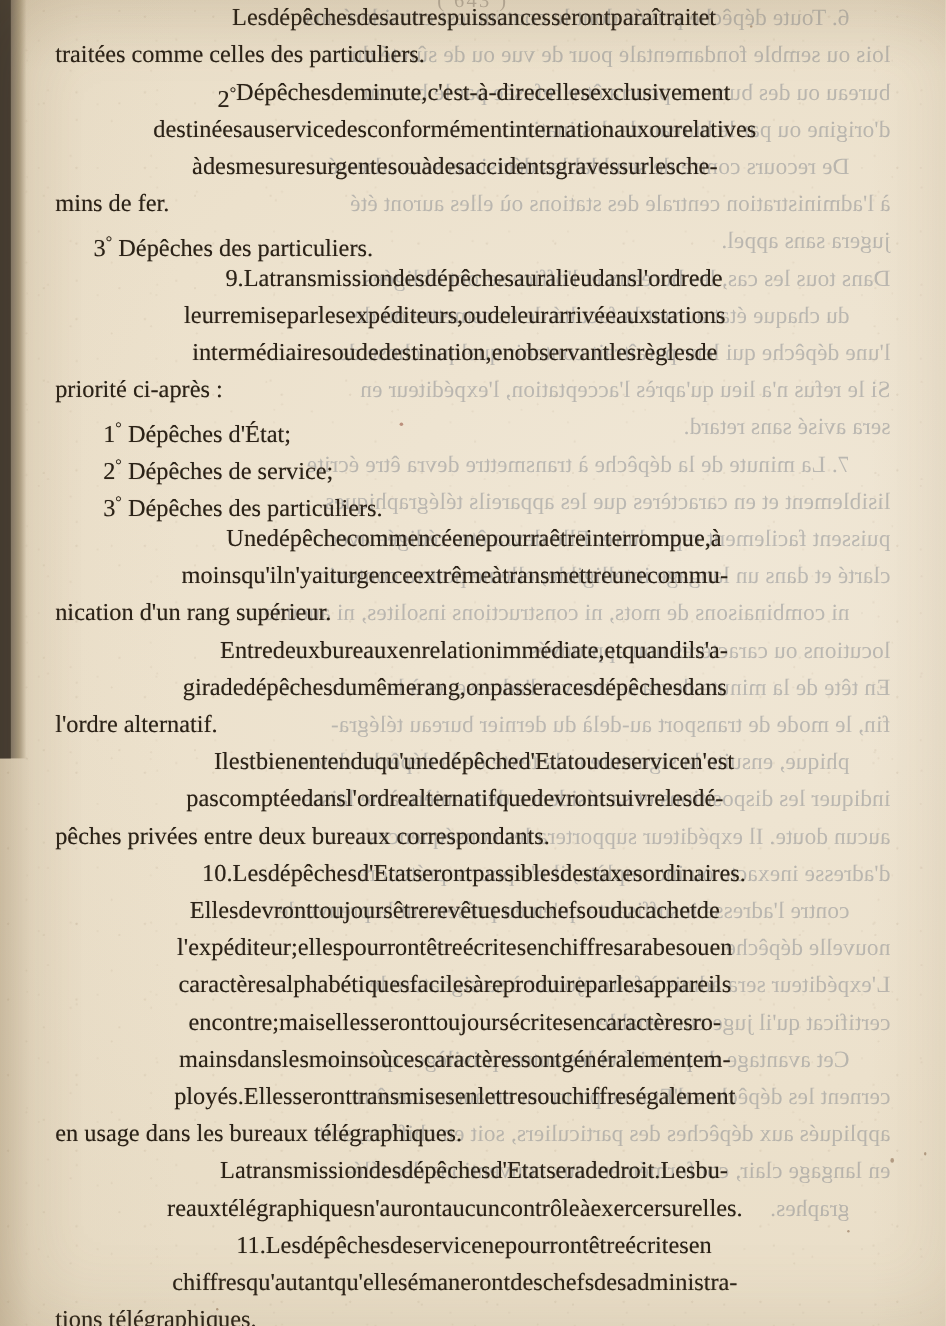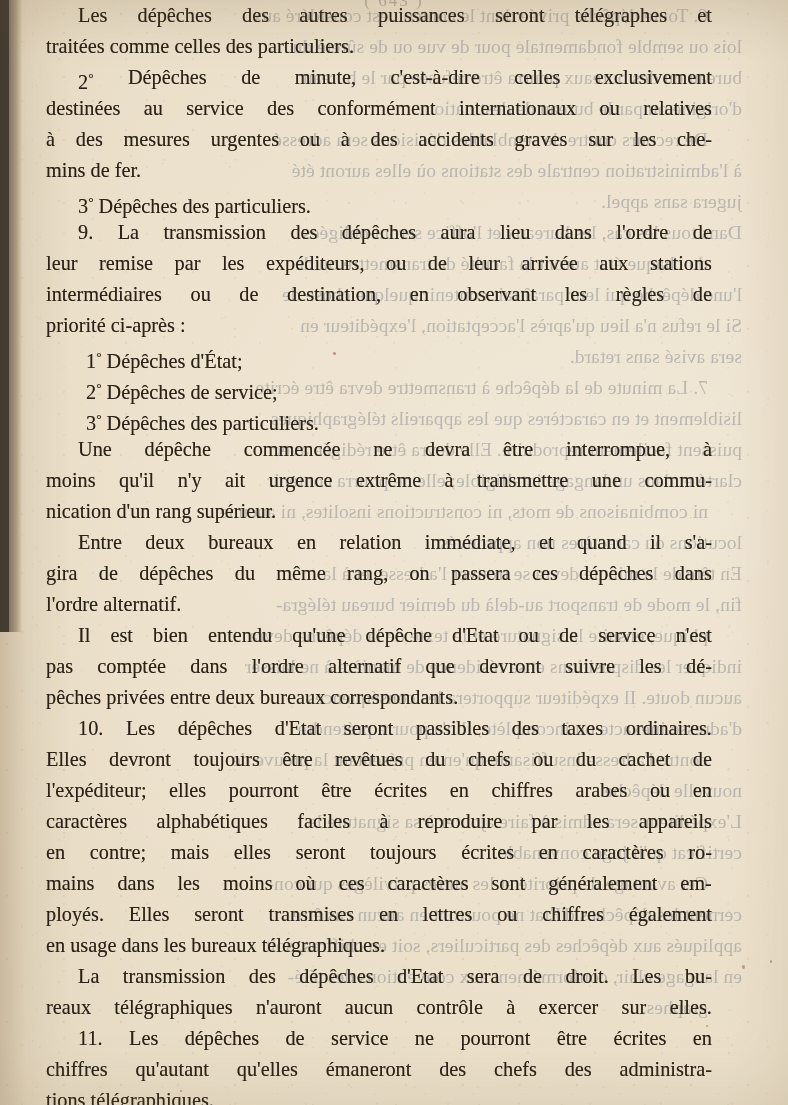--- a/index.html
+++ b/index.html
@@ -71,21 +71,21 @@
   #text{
     position:absolute;left:46px;top:0;width:666px;
     color:#2b2217;
     font-size:20.3px;line-height:31px;
   }
   .ln{
     height:31px;white-space:nowrap;
     text-shadow:0 0 .6px rgba(43,34,23,.45);
   }
   
-  .j{display:flex;justify-content:space-between;}
+  .j{display:flex;justify-content:center;}
   .j > span{display:inline-block;}
   .ind{padding-left:32px;}
   .ind2{padding-left:40px;}
   .sup{font-size:.66em;vertical-align:.55em;}
 
   
   #hdr{
     position:absolute;left:0;top:-9px;width:788px;text-align:center;
     color:#8d8173;opacity:.55;font-size:17px;letter-spacing:2px;
     filter:blur(.4px);pointer-events:none;
@@ -149,21 +149,21 @@
   <div id="hdr">( 643 )</div>
 
   <div id="text">
       <div class="ln ind j">
         <span>Les</span>
         <span>dépêches</span>
         <span>des</span>
         <span>autres</span>
         <span>puissances</span>
         <span>seront</span>
-        <span>télégraphes</span>
+        <span>paraîtrait</span>
         <span>et</span>
       </div>
       <div class="ln"><span>traitées comme celles des particuliers.</span></div>
       <div class="ln ind j">
         <span>2<span class="sup">°</span></span>
         <span>Dépêches</span>
         <span>de</span>
         <span>minute,</span>
         <span>c'est-à-dire</span>
         <span>celles</span>
@@ -233,21 +233,21 @@
       </div>
       <div class="ln"><span>priorité ci-après :</span></div>
       <div class="ln ind2"><span>1<span class="sup">°</span> Dépêches d'État;</span></div>
       <div class="ln ind2"><span>2<span class="sup">°</span> Dépêches de service;</span></div>
       <div class="ln ind2"><span>3<span class="sup">°</span> Dépêches des particuliers.</span></div>
       <div class="ln ind j">
         <span>Une</span>
         <span>dépêche</span>
         <span>commencée</span>
         <span>ne</span>
-        <span>devra</span>
+        <span>pourra</span>
         <span>être</span>
         <span>interrompue,</span>
         <span>à</span>
       </div>
       <div class="ln j">
         <span>moins</span>
         <span>qu'il</span>
         <span>n'y</span>
         <span>ait</span>
         <span>urgence</span>

